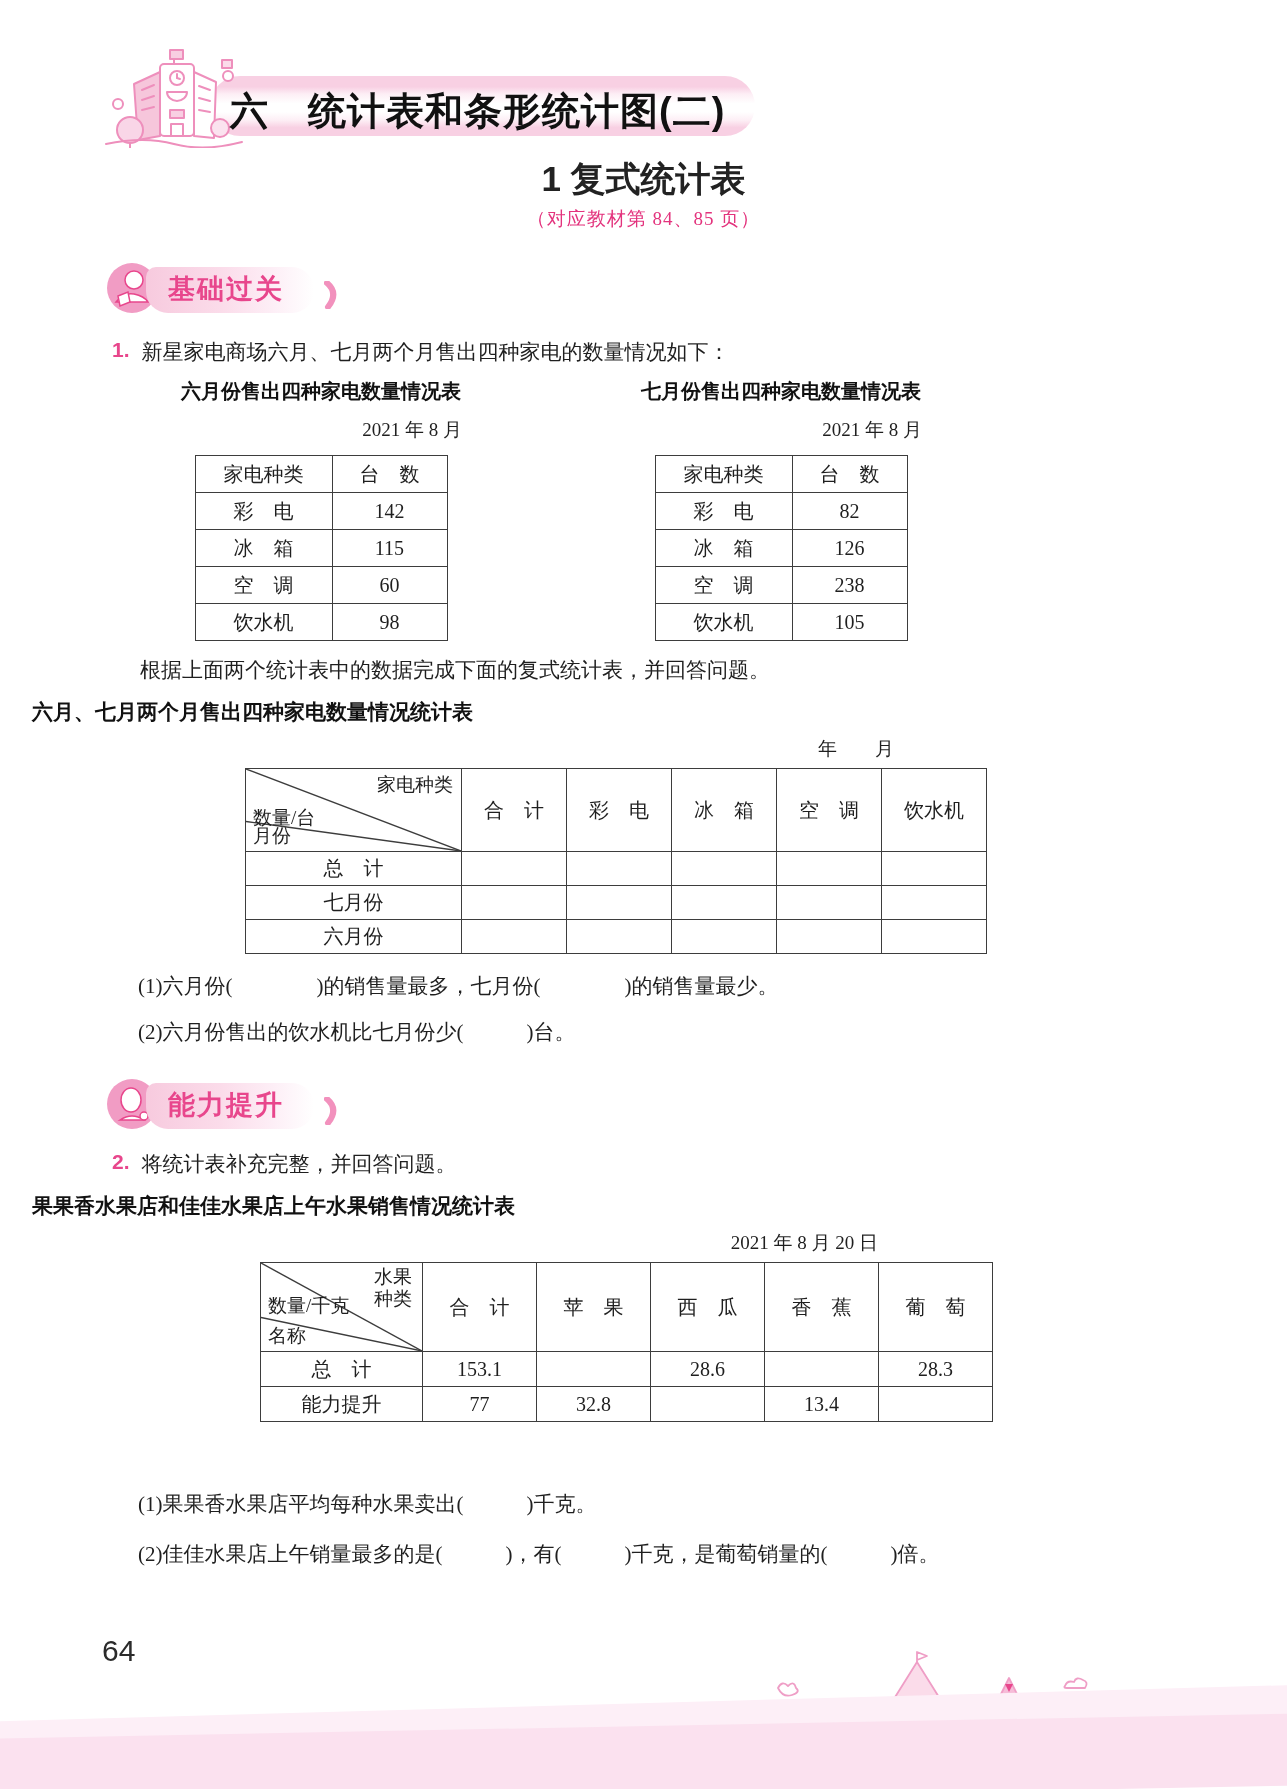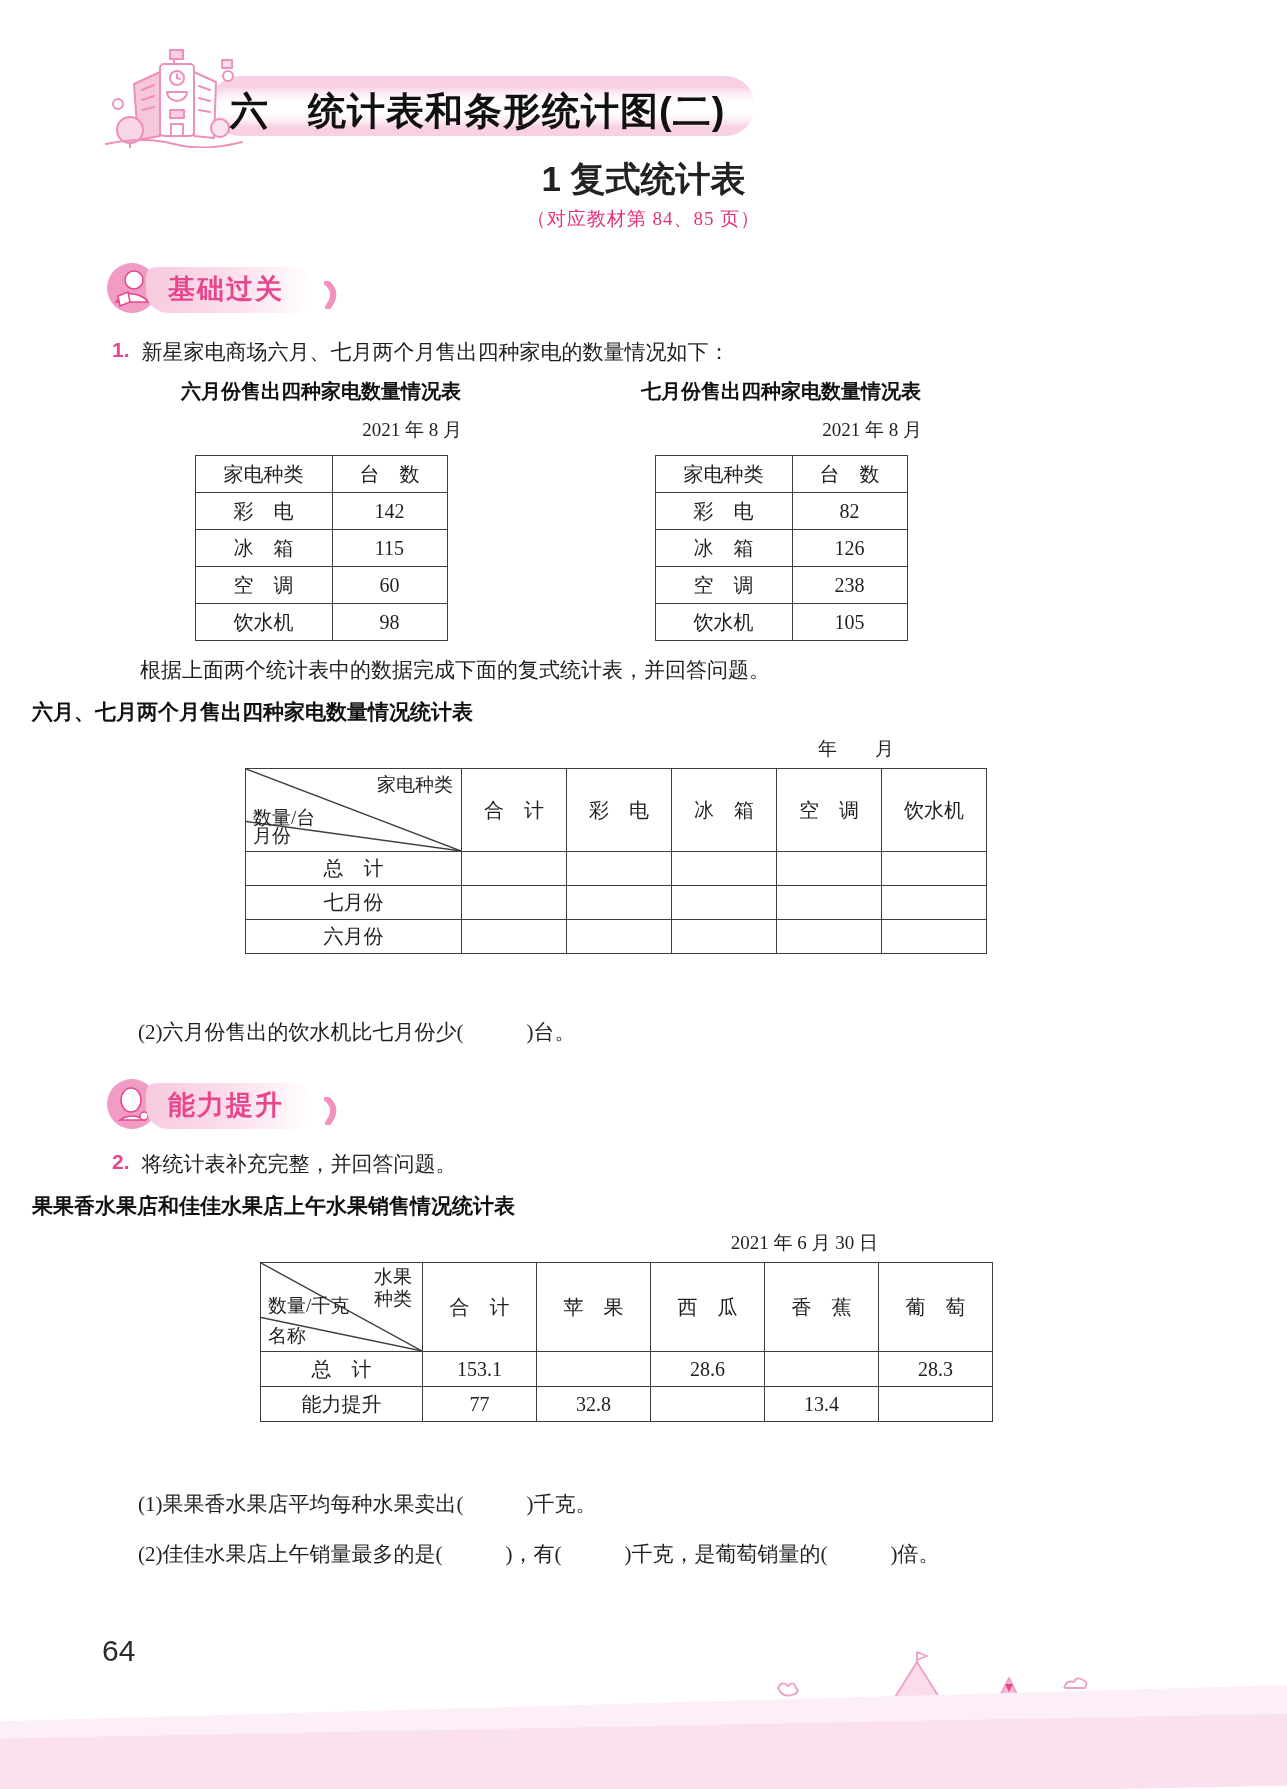--- a/index.html
+++ b/index.html
@@ -254,20 +254,21 @@
       <td>六月份</td>
       <td></td>
       <td></td>
       <td></td>
       <td></td>
       <td></td>
     </tr>
   </tbody>
     </table>
 
+  <div class="plain-line" style="left:138px; top:972px;">(1)六月份(　　　　)的销售量最多，七月份(　　　　)的销售量最少。</div>
   <div class="plain-line" style="left:138px; top:1018px;">(2)六月份售出的饮水机比七月份少(　　　)台。</div>
 
   <div class="badge" style="top:1078px;">
     <span>
       <svg width="52" height="52" viewBox="0 0 52 52">
         <circle cx="26" cy="26" r="25" fill="#f19cc4"></circle>
         <ellipse cx="25" cy="22" rx="10" ry="12" fill="#ffffff" stroke="#e8468c" stroke-width="1.5"></ellipse>
         <path d="M14 42 q12 -8 24 0 z" fill="#ffffff" stroke="#e8468c" stroke-width="1.5"></path>
         <circle cx="38" cy="38" r="4" fill="#ffffff" stroke="#e8468c" stroke-width="1.5"></circle>
       </svg>
@@ -281,21 +282,21 @@
         </svg>
     </span>
   </div>
 
   <div class="q-line" style="top:1150px;">
     <span class="q-num">2.</span>
     <span>将统计表补充完整，并回答问题。</span>
   </div>
 
   <div class="big-title" style="top:1192px;">果果香水果店和佳佳水果店上午水果销售情况统计表</div>
-  <div class="date-line" style="left:260px; top:1230px; width:726px; padding-right:108px; box-sizing:border-box;">2021 年 6 月 30 日</div>
+  <div class="date-line" style="left:260px; top:1230px; width:726px; padding-right:108px; box-sizing:border-box;">2021 年 8 月 20 日</div>
 
   <table class="big" style="left:260px; top:1262px; width:726px;">
     <tbody>
         <tr>
       <td class="diag-cell" style="width:161px; height:88px;">
         <svg viewBox="0 0 100 100" preserveAspectRatio="none">
           <line x1="0" y1="0" x2="100" y2="100" stroke="#3d3d3d" stroke-width="1.4" vector-effect="non-scaling-stroke"></line>
           <line x1="0" y1="62" x2="100" y2="100" stroke="#3d3d3d" stroke-width="1.4" vector-effect="non-scaling-stroke"></line>
         </svg>
         <span class="diag-top wrap">水果种类</span>

